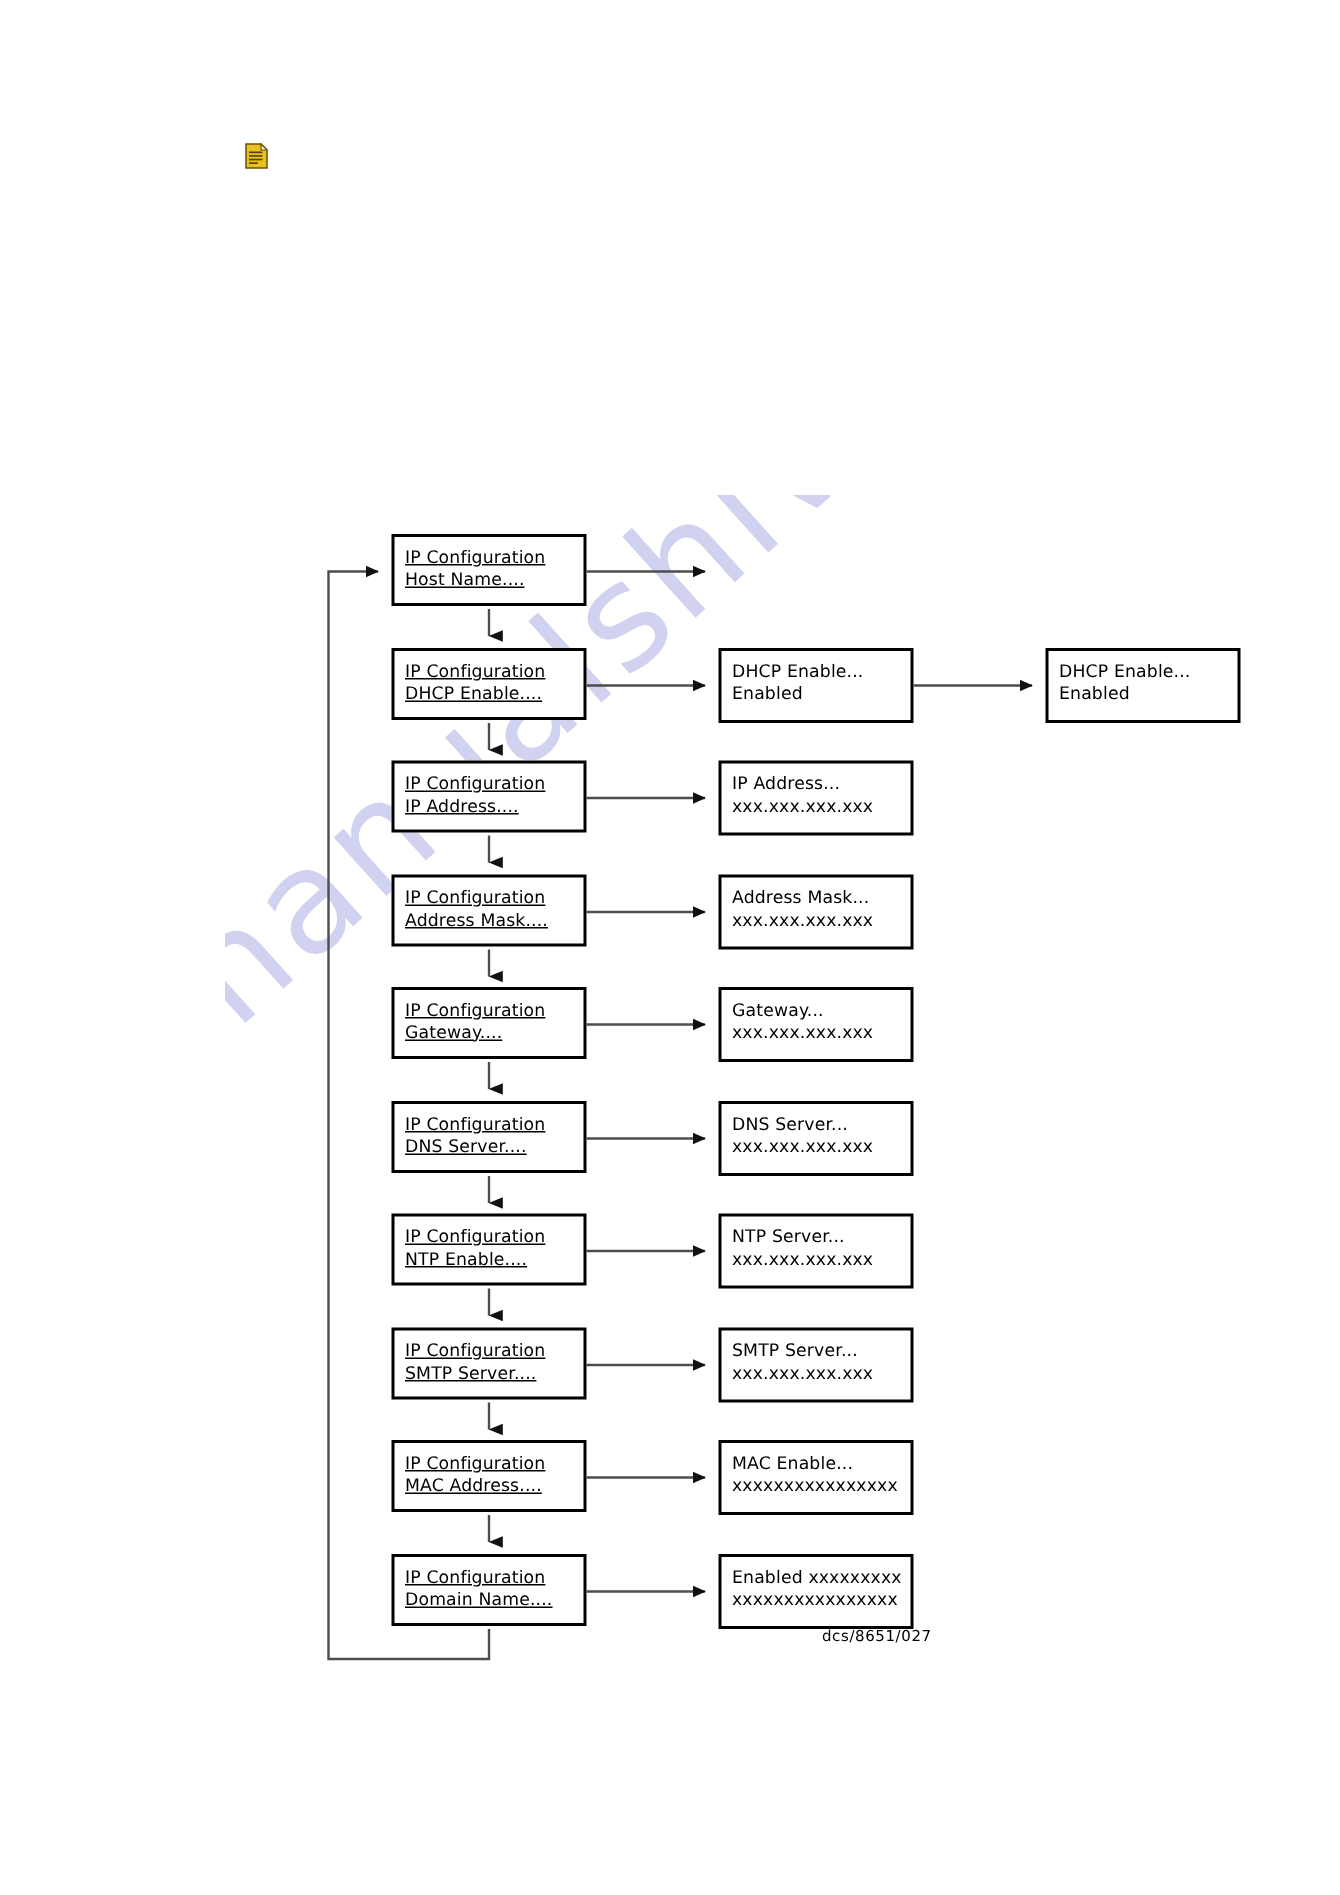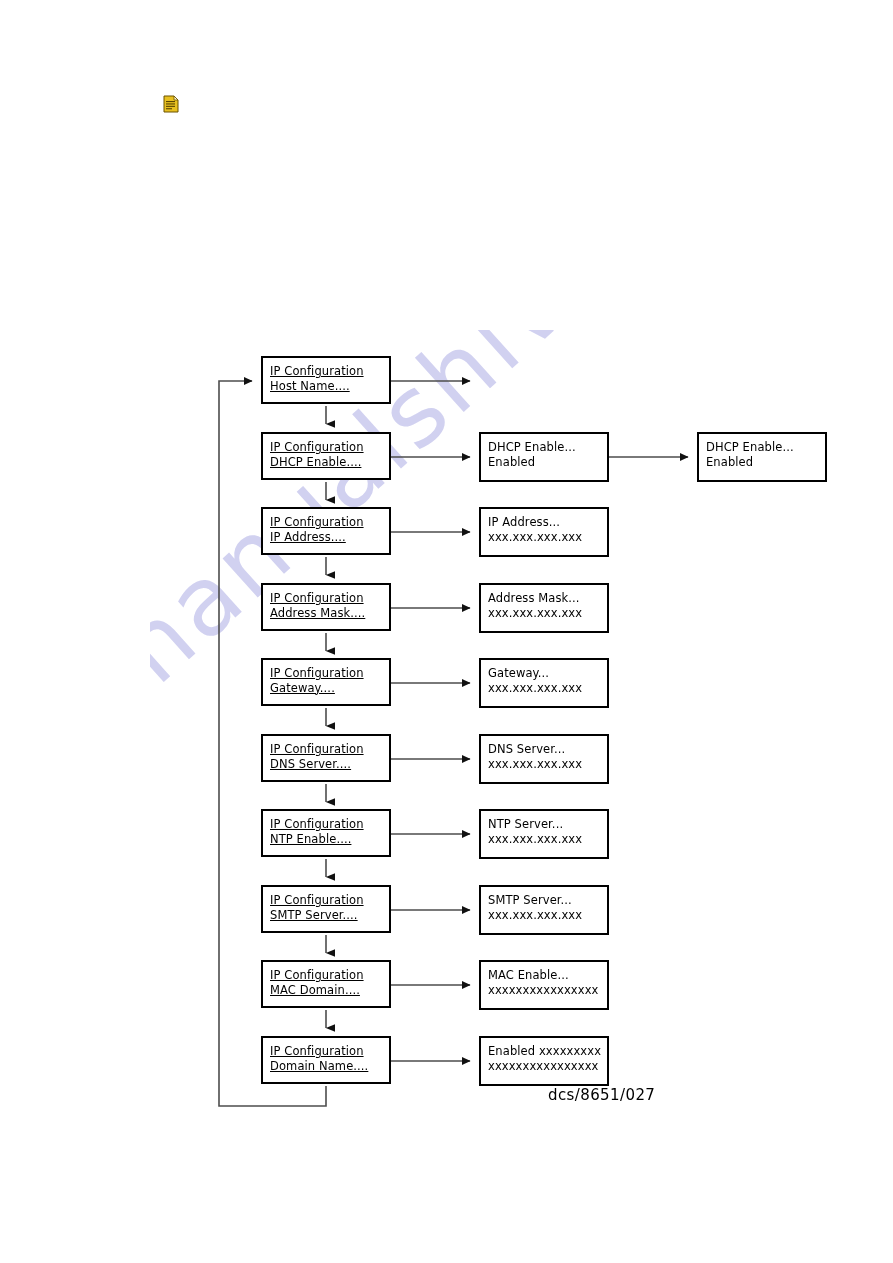--- a/index.html
+++ b/index.html
@@ -82,21 +82,21 @@
     position: absolute;
     left: 0; top: 0;
     width: 893px; height: 1263px;
   }
 
   
   #fig-caption {
     position: absolute;
     left: 548px;
     top: 1086px;
-    font-size: 15px;
+    font-size: 10px;
     letter-spacing: .4px;
     color: #000000;
     white-space: nowrap;
   }
 </style>
 </head>
 <body>
 
 <div id="doc-icon">
   <svg width="16" height="18" viewBox="0 0 16 18" xmlns="http://www.w3.org/2000/svg">
@@ -183,21 +183,21 @@
   <div class="fbox col-left" style="top:809px">
     <span class="l1">IP Configuration</span>
     <span class="l2">NTP Enable....</span>
   </div>
   <div class="fbox col-left" style="top:885px">
     <span class="l1">IP Configuration</span>
     <span class="l2">SMTP Server....</span>
   </div>
   <div class="fbox col-left" style="top:960px">
     <span class="l1">IP Configuration</span>
-    <span class="l2">MAC Domain....</span>
+    <span class="l2">MAC Address....</span>
   </div>
   <div class="fbox col-left" style="top:1036px">
     <span class="l1">IP Configuration</span>
     <span class="l2">Domain Name....</span>
   </div>
 
   <div class="fbox col-mid" style="top:432px">
     <span class="l1">DHCP Enable...</span>
     <span class="l2">Enabled</span>
   </div>

